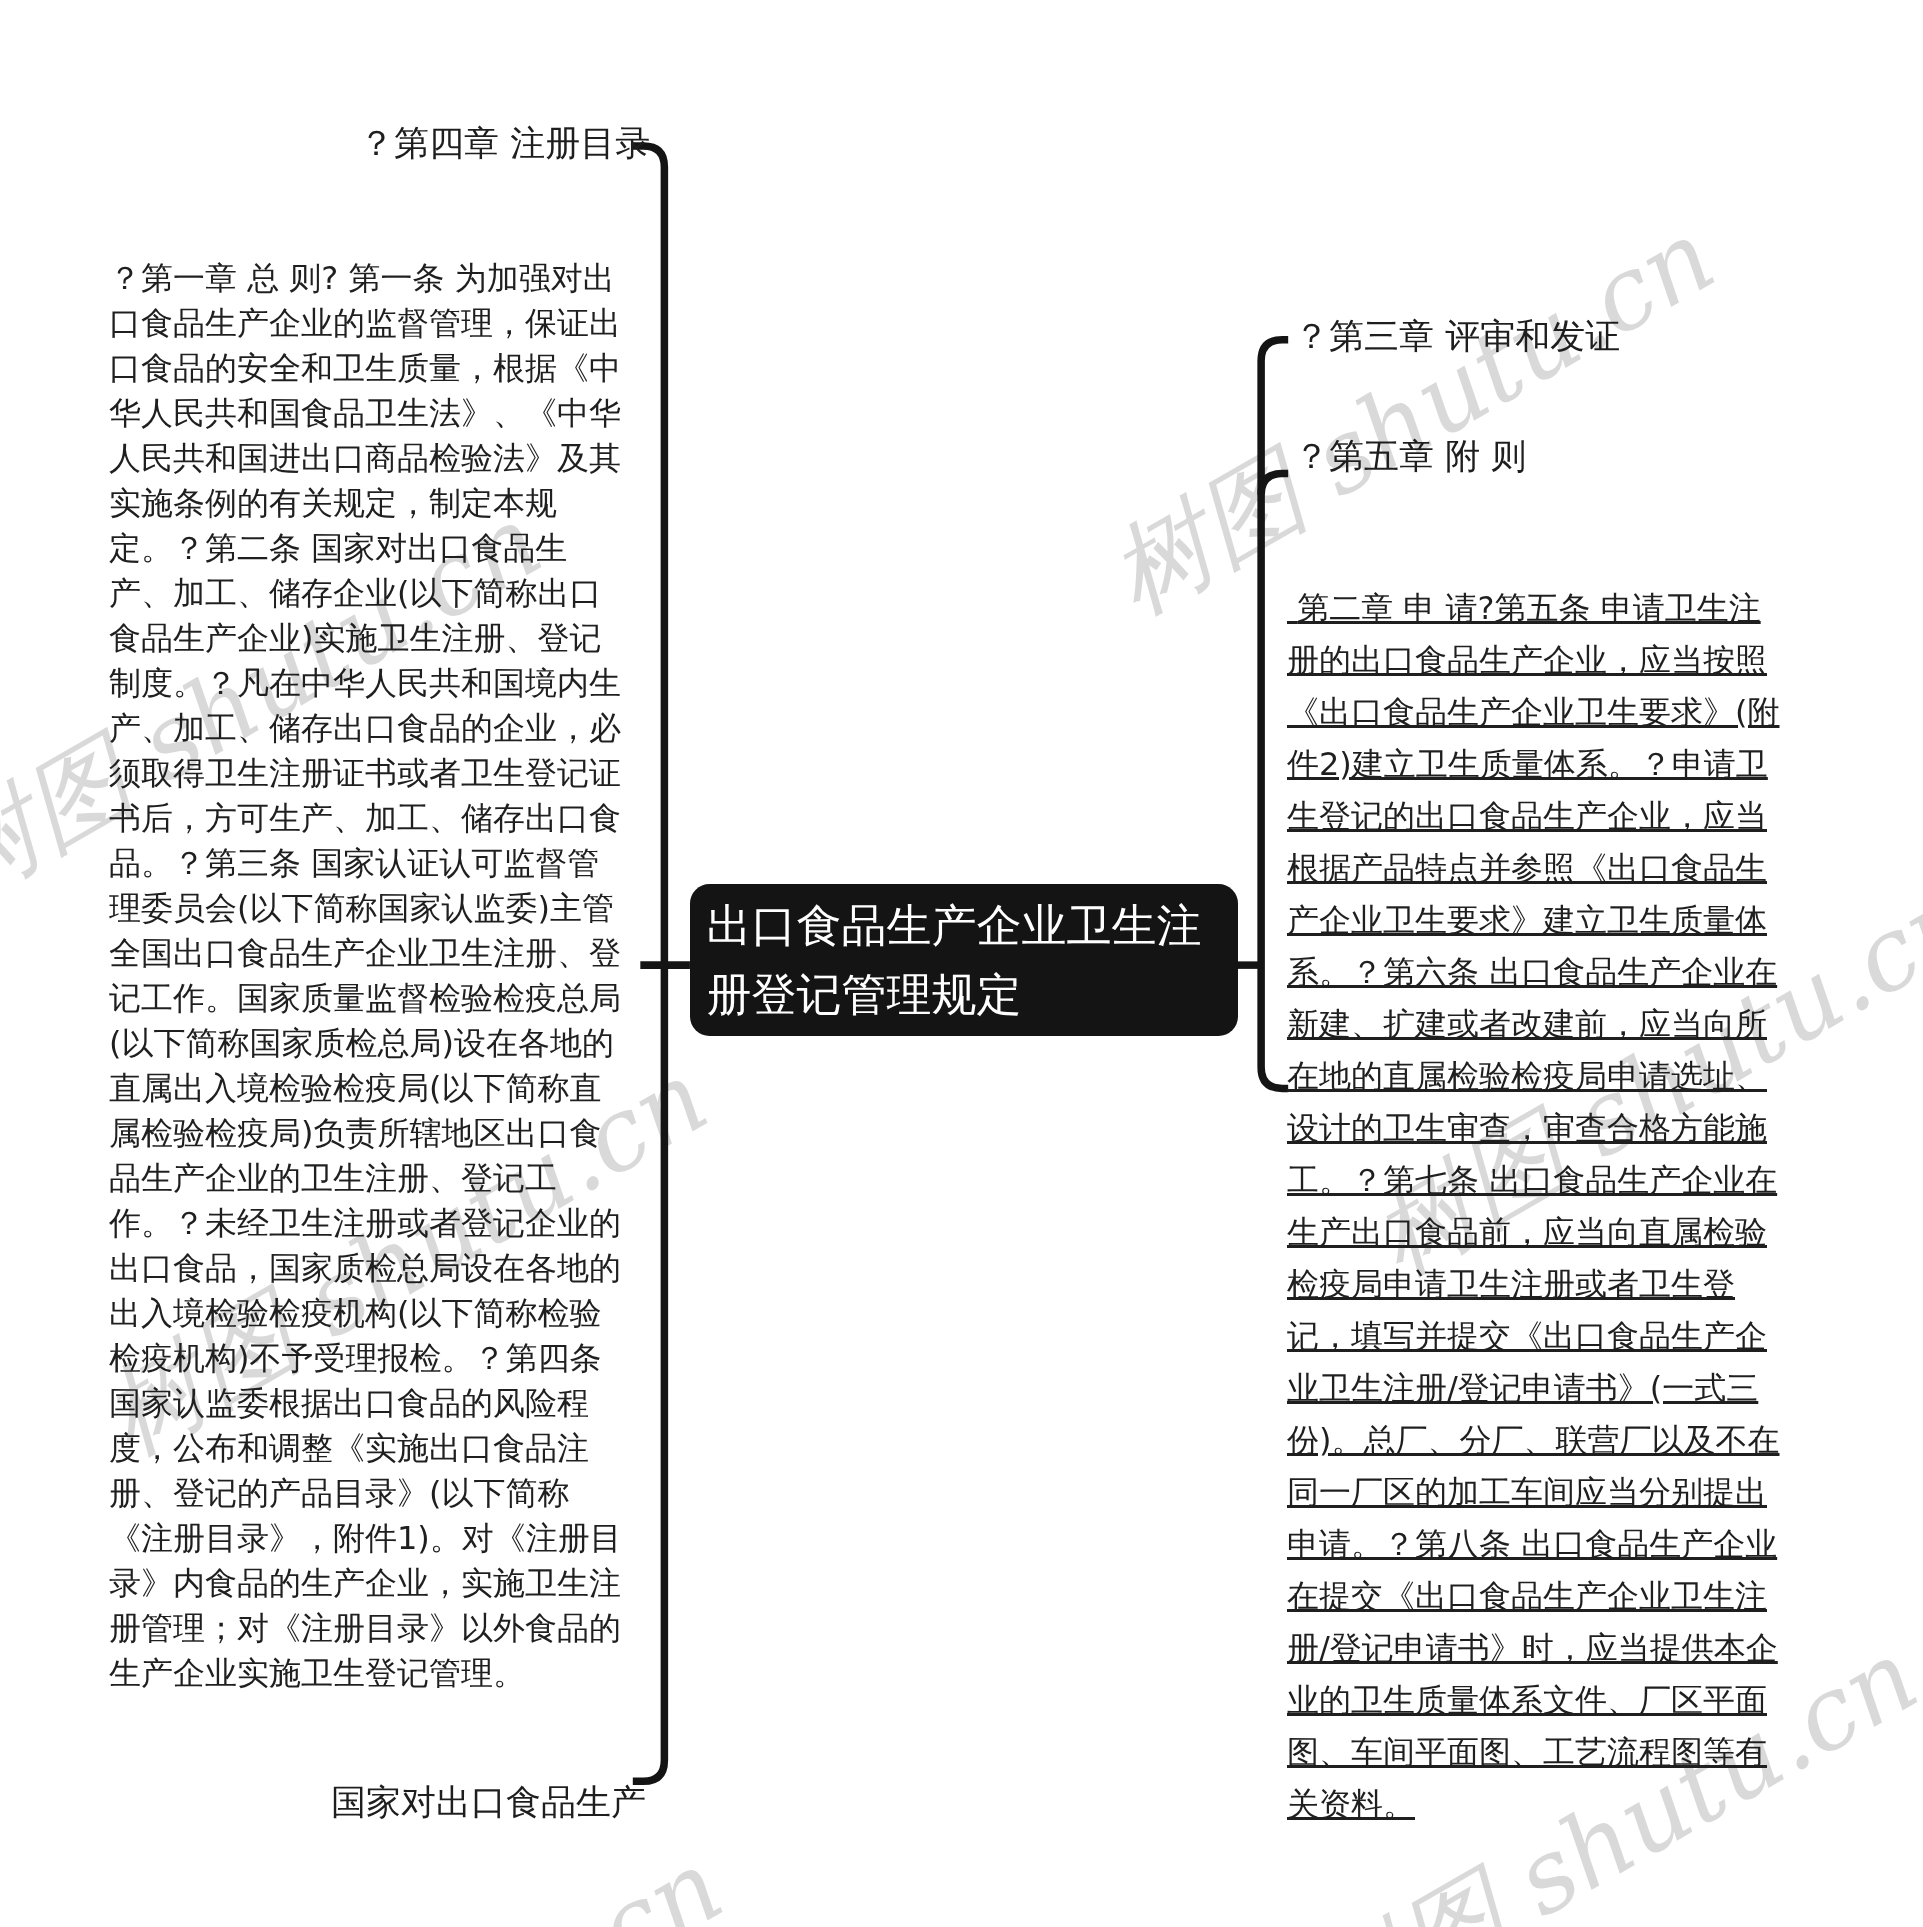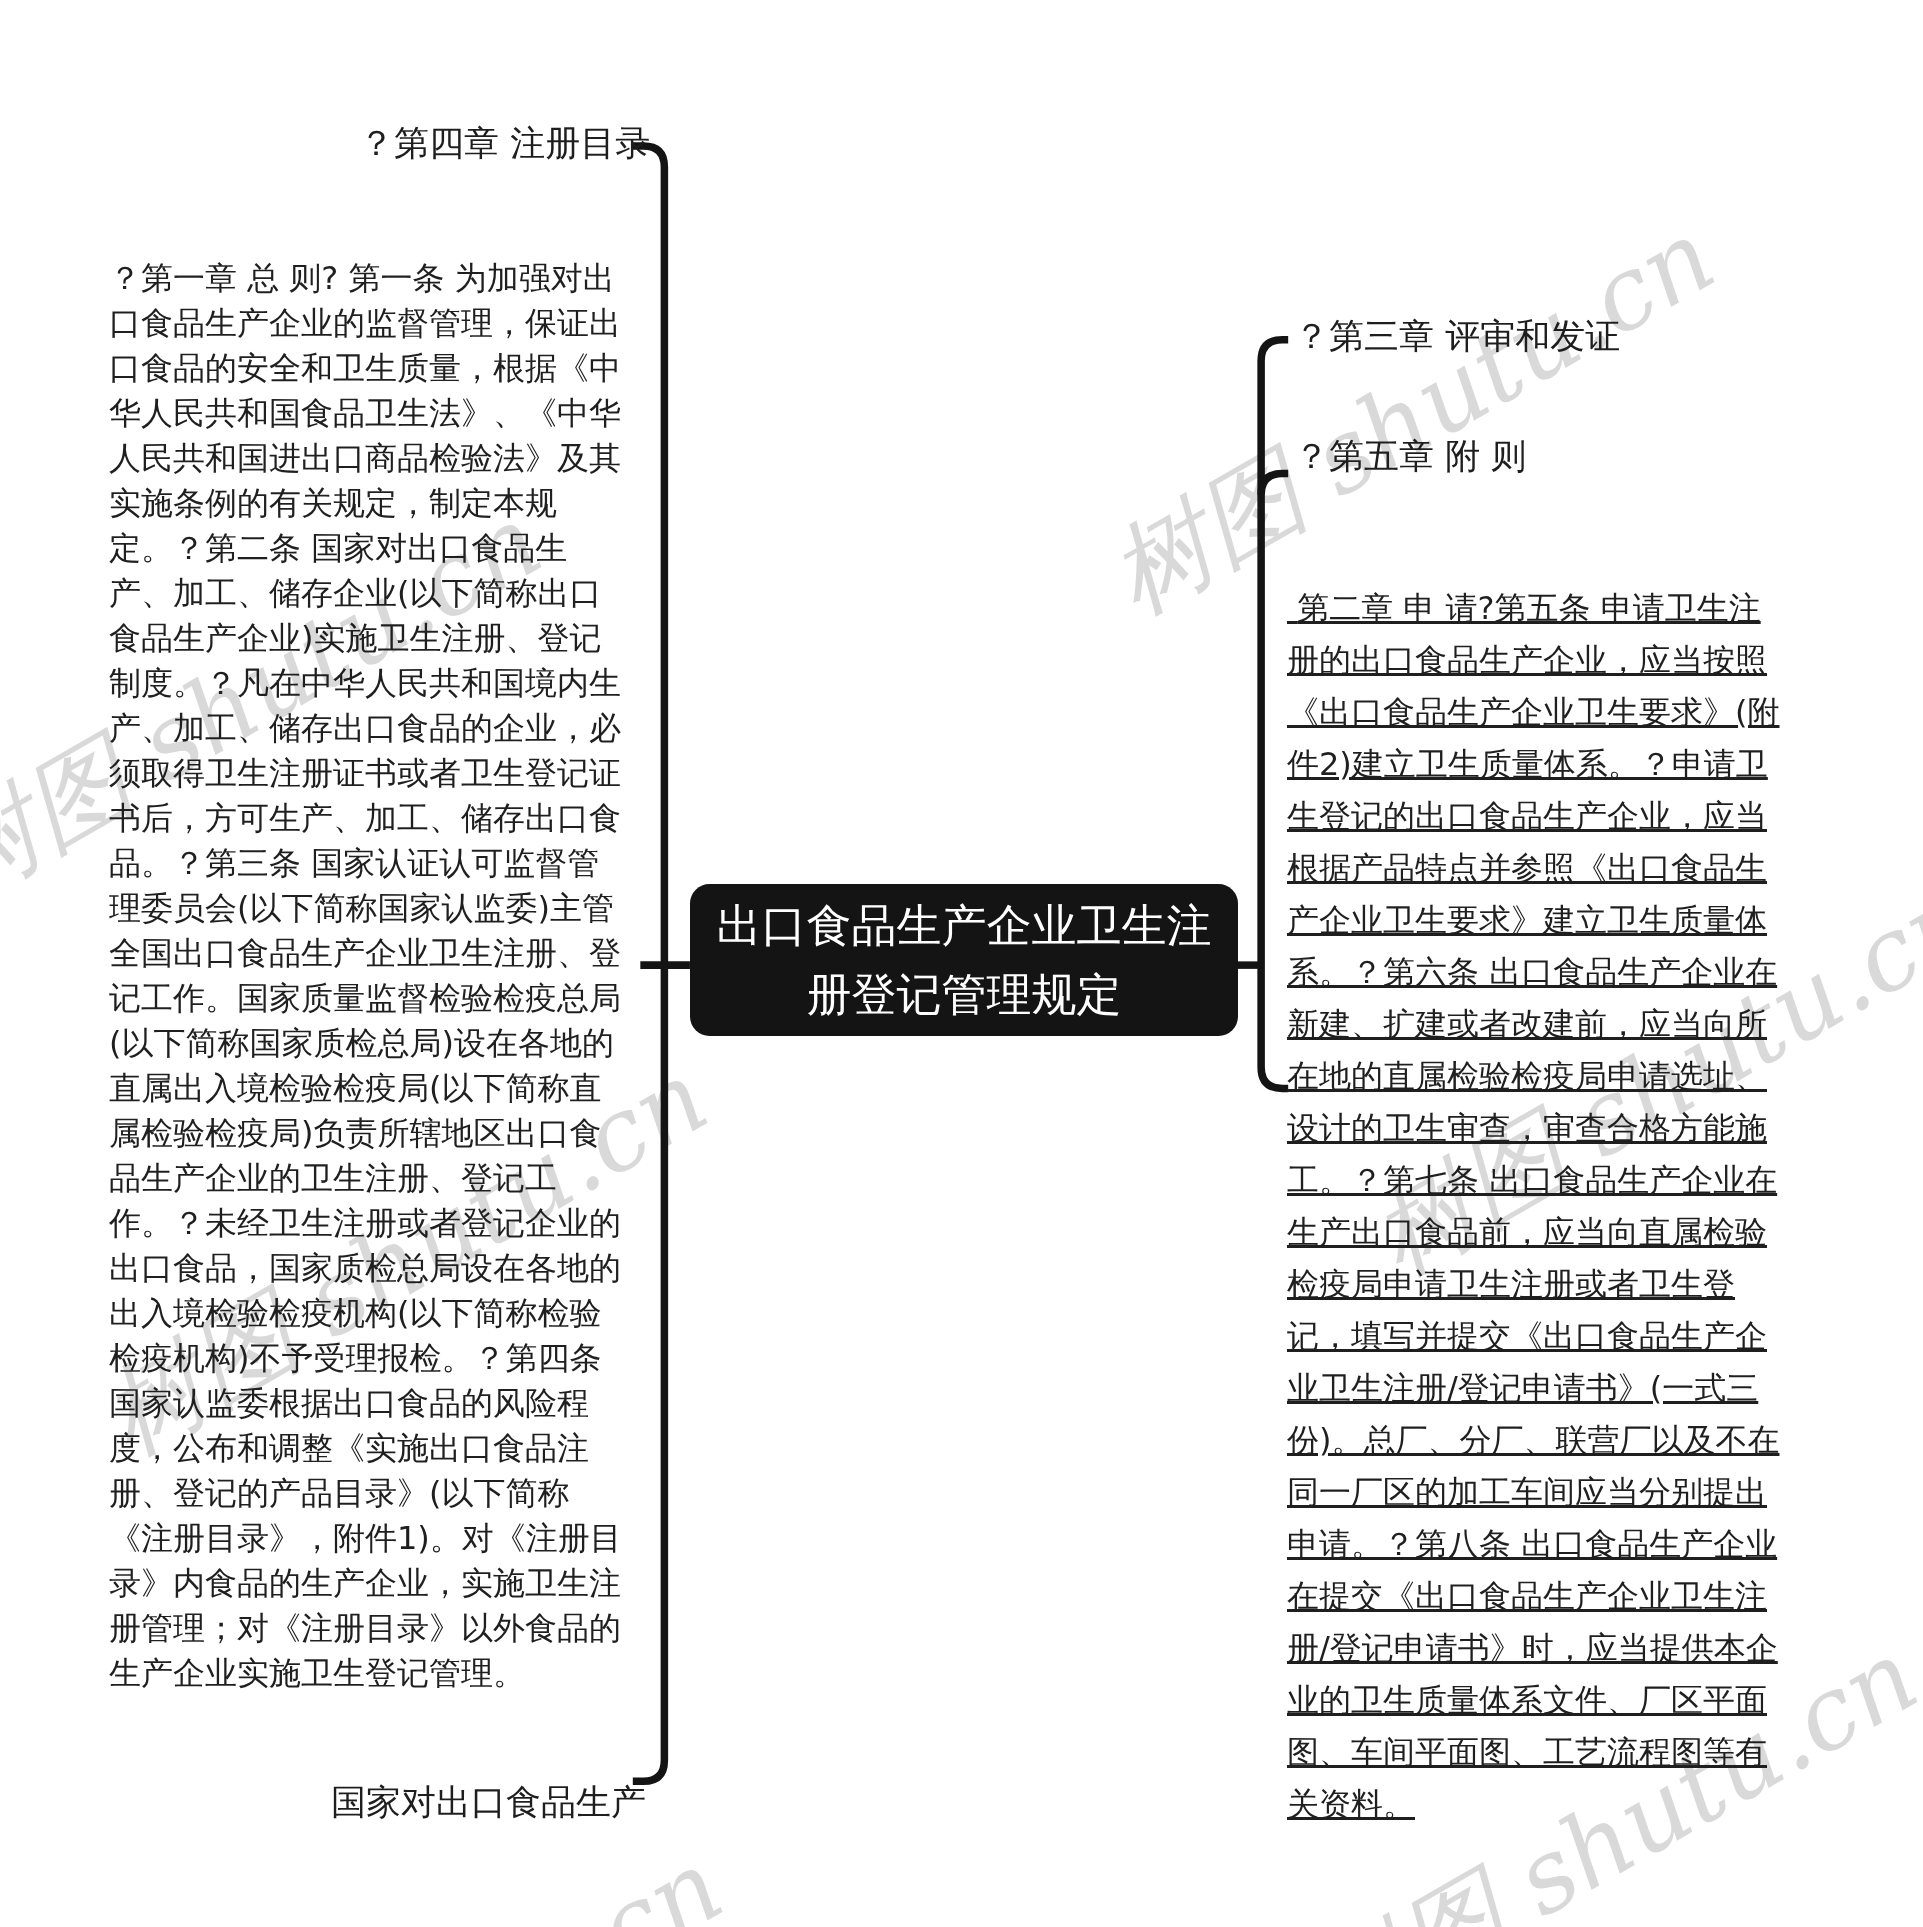--- a/index.html
+++ b/index.html
@@ -20,21 +20,21 @@
   }
   .textblock{
     position:absolute;z-index:2;font-size:32px;font-weight:500;color:#1f1f1f;
     white-space:pre-wrap;word-break:break-all;overflow-wrap:anywhere;text-align:left;
   }
   #left-textblock{left:109px;top:256px;width:515px;line-height:45px;}
   #right-textblock{left:1287px;top:582px;width:500px;line-height:52px;text-decoration:underline;}
   #center-node{
     position:absolute;z-index:3;left:690px;top:884px;width:548px;height:152px;
     border-radius:19.5px;display:flex;align-items:center;justify-content:center;
-    text-align:center;font-size:45px;line-height:69px;font-weight:500;
+    text-align:left;font-size:45px;line-height:69px;font-weight:500;
     padding:0 16.5px;box-sizing:border-box;
   }
   #ch4-label{left:359px;top:120px;}
   #ch3-label{left:1294px;top:313px;}
   #ch5-label{left:1294px;top:433px;}
   #source-label{left:331px;top:1779px;}
   #wm-top-right{left:1120px;top:519px;}
   #wm-upper-left{left:-53px;top:804px;}
   #wm-left-mid{left:113px;top:1360px;}
   #wm-right-mid{left:1383px;top:1180px;}

